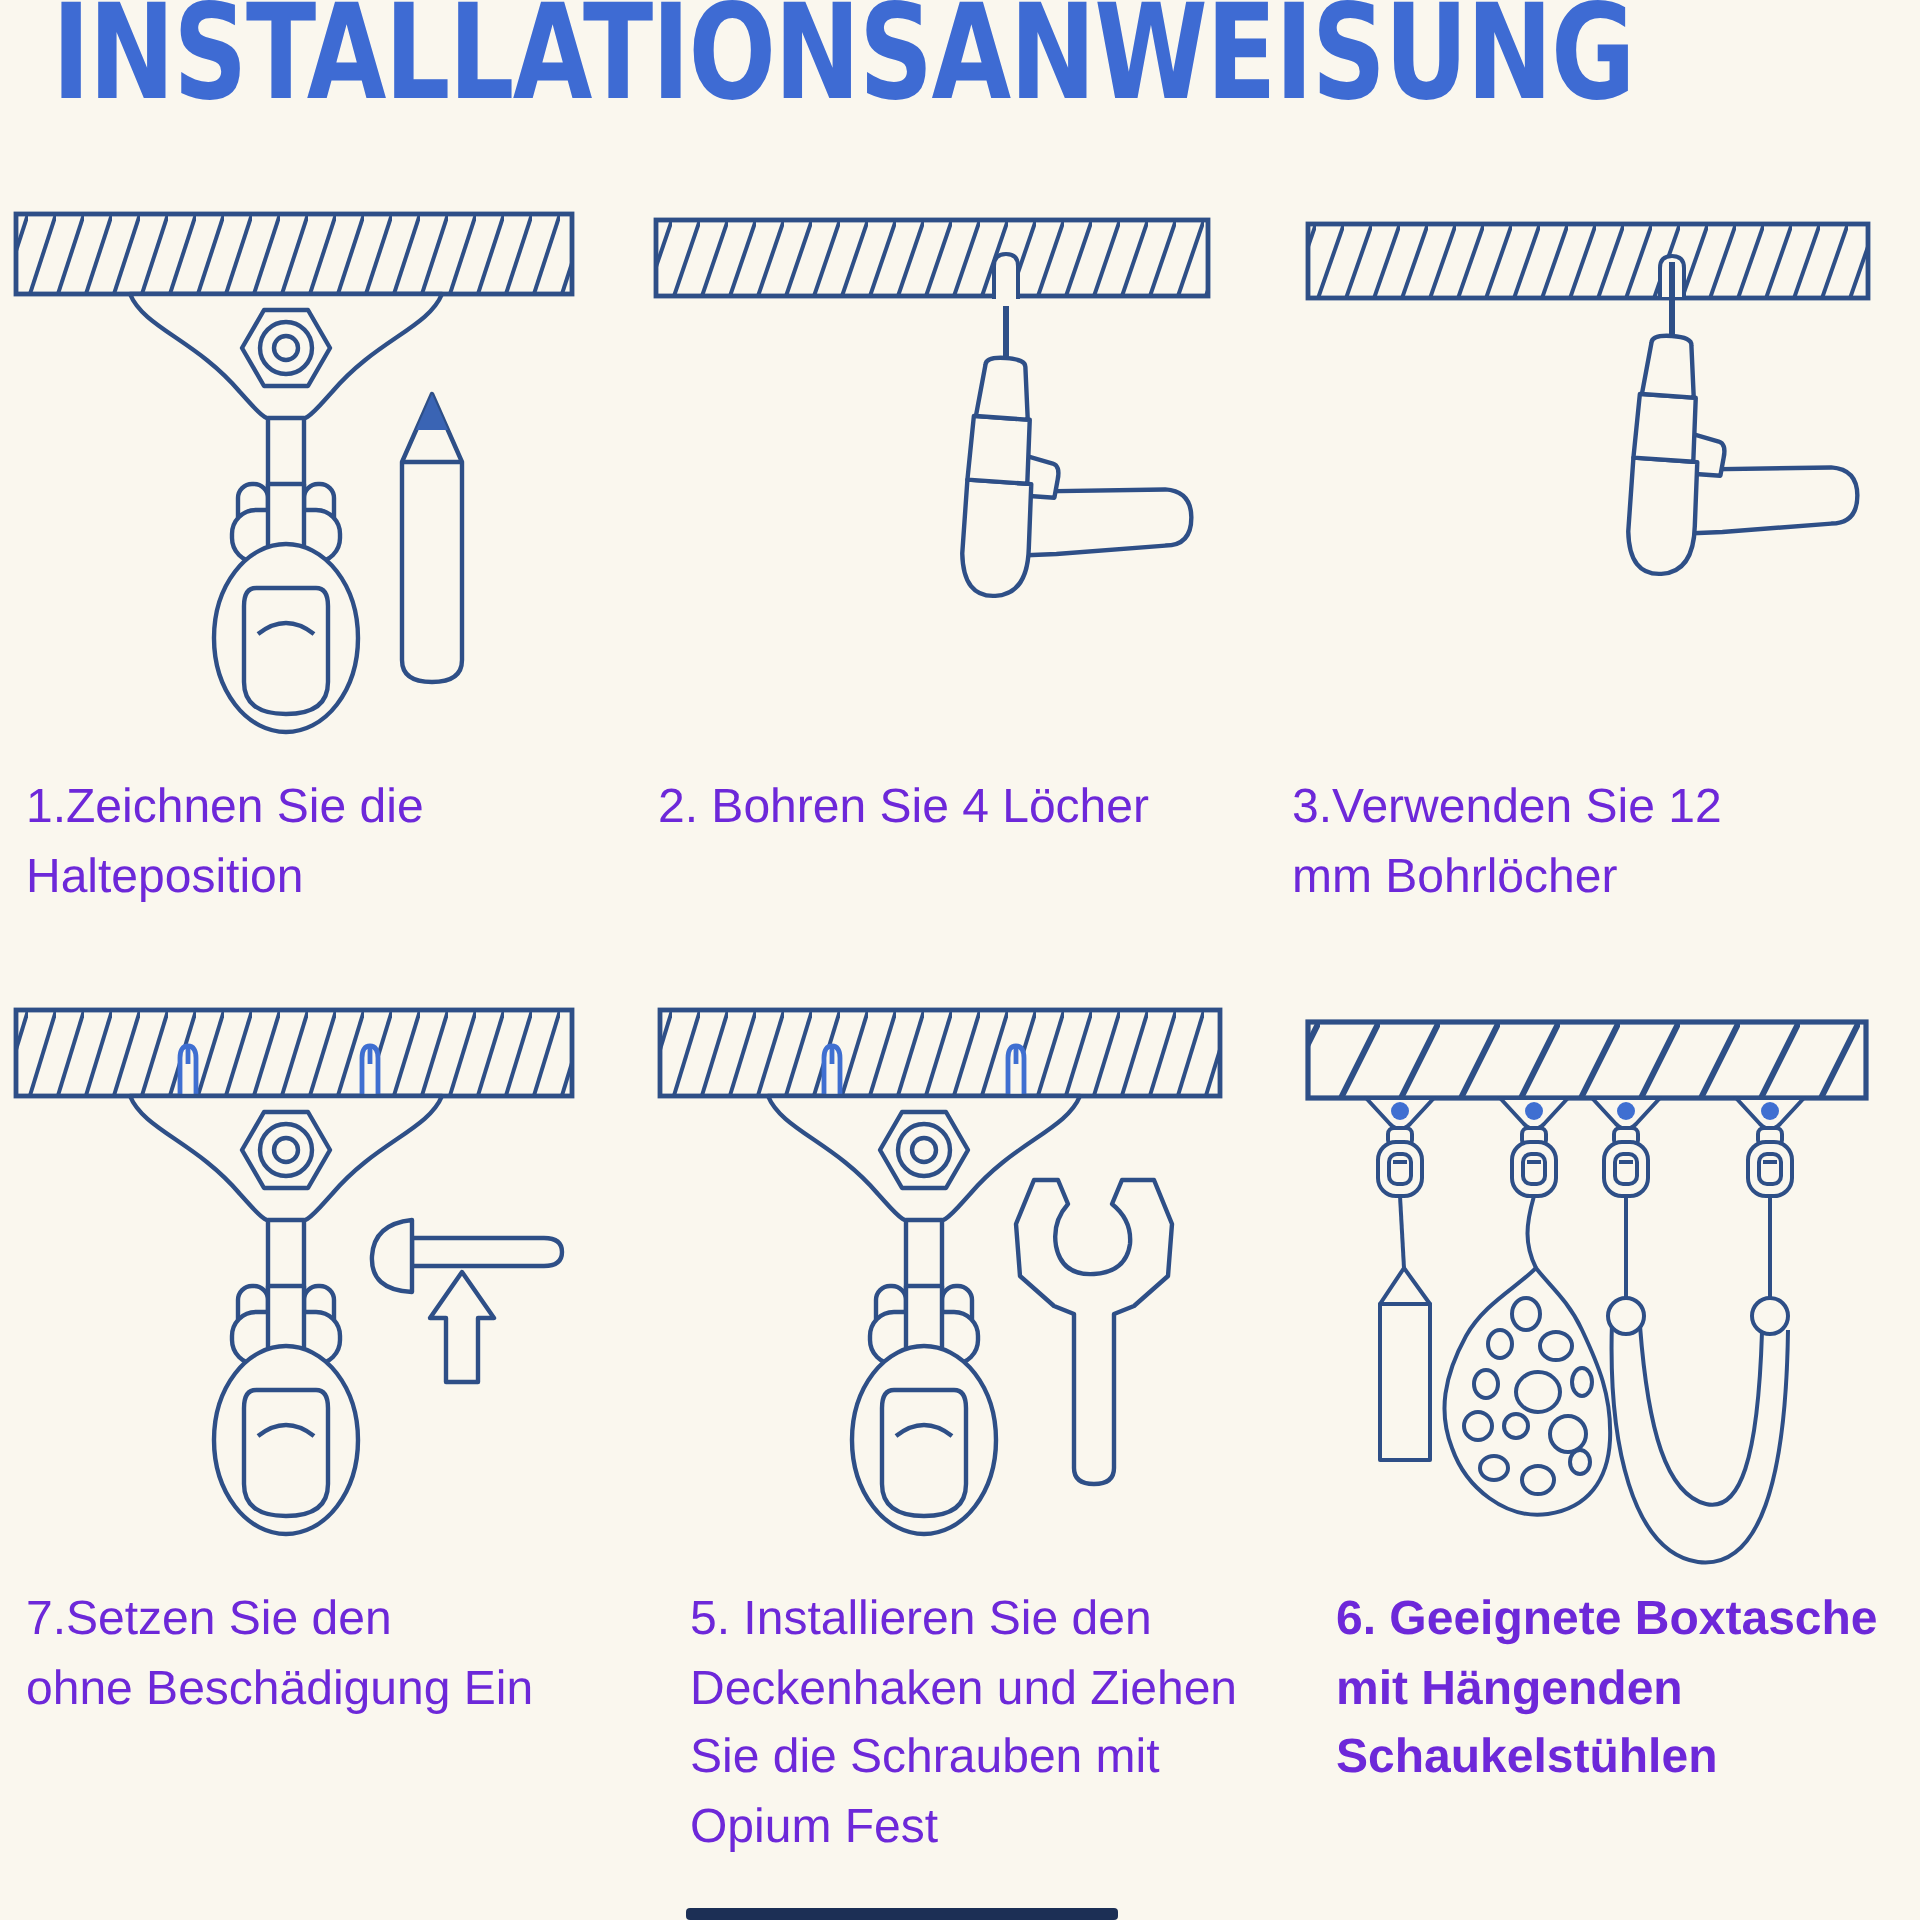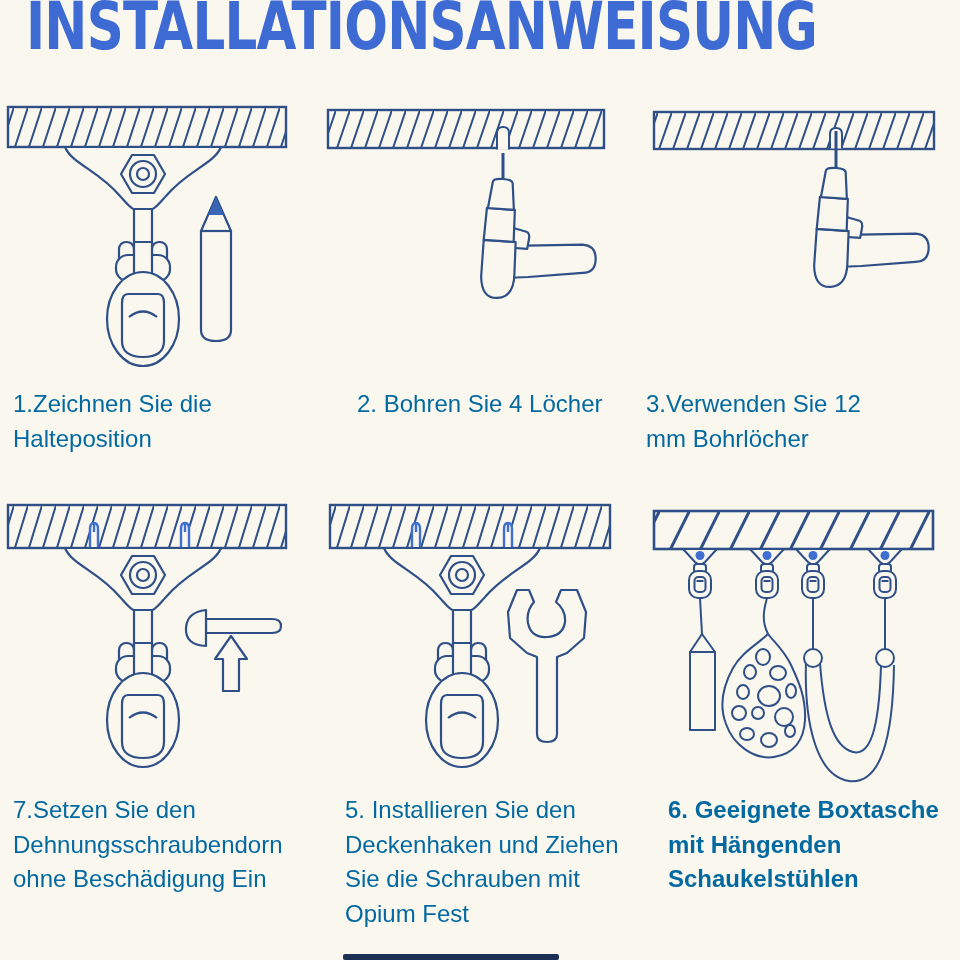--- a/index.html
+++ b/index.html
@@ -3,25 +3,25 @@
 <meta charset="utf-8">
 <style>
   html,body{margin:0;padding:0;}
   body{width:960px;height:960px;position:relative;overflow:hidden;
        background:#faf7ee;font-family:"Liberation Sans",sans-serif;}
   .abs{position:absolute;}
   .title{position:absolute;left:26px;top:-6px;color:#3e6bd3;
          font-family:"DejaVu Sans",sans-serif;font-weight:bold;font-size:66px;
          line-height:66px;letter-spacing:-1px;transform:scaleX(0.78);
          transform-origin:0 0;white-space:nowrap;}
-  .caption{position:absolute;color:#0369a1;font-size:24px;line-height:34.5px;
+  .caption{position:absolute;color:#6d28d9;font-size:24px;line-height:34.5px;
            font-family:"Liberation Sans",sans-serif;white-space:nowrap;}
   .cap1{left:13px;top:387px;}
   .cap2{left:297px;top:387px;}
-  .cap2 .l0{margin-left:60px;}
+  .cap2 .l0{margin-left:32px;}
   .cap3{left:646px;top:387px;}
   .cap4{left:13px;top:793px;}
   .cap5{left:345px;top:793px;}
   .cap6{left:668px;top:793px;font-weight:bold;}
   .smudge{position:absolute;left:343px;top:954px;width:216px;height:6px;
           background:#1c2f55;border-radius:2px;}
   svg{display:block;}
 </style>
 </head>
 <body>
@@ -229,21 +229,20 @@
   <div class="l0">2. Bohren Sie 4 Löcher</div>
 </div>
 
 <div class="caption cap3">
   <div class="l0">3.Verwenden Sie 12</div>
   <div class="l1">mm Bohrlöcher</div>
 </div>
 
 <div class="caption cap4">
   <div class="l0">7.Setzen Sie den</div>
-  <div class="l1">Dehnungsschraubendorn</div>
   <div class="l2">ohne Beschädigung Ein</div>
 </div>
 
 <div class="caption cap5">
   <div class="l0">5. Installieren Sie den</div>
   <div class="l1">Deckenhaken und Ziehen</div>
   <div class="l2">Sie die Schrauben mit</div>
   <div class="l4">Opium Fest</div>
 </div>
 

